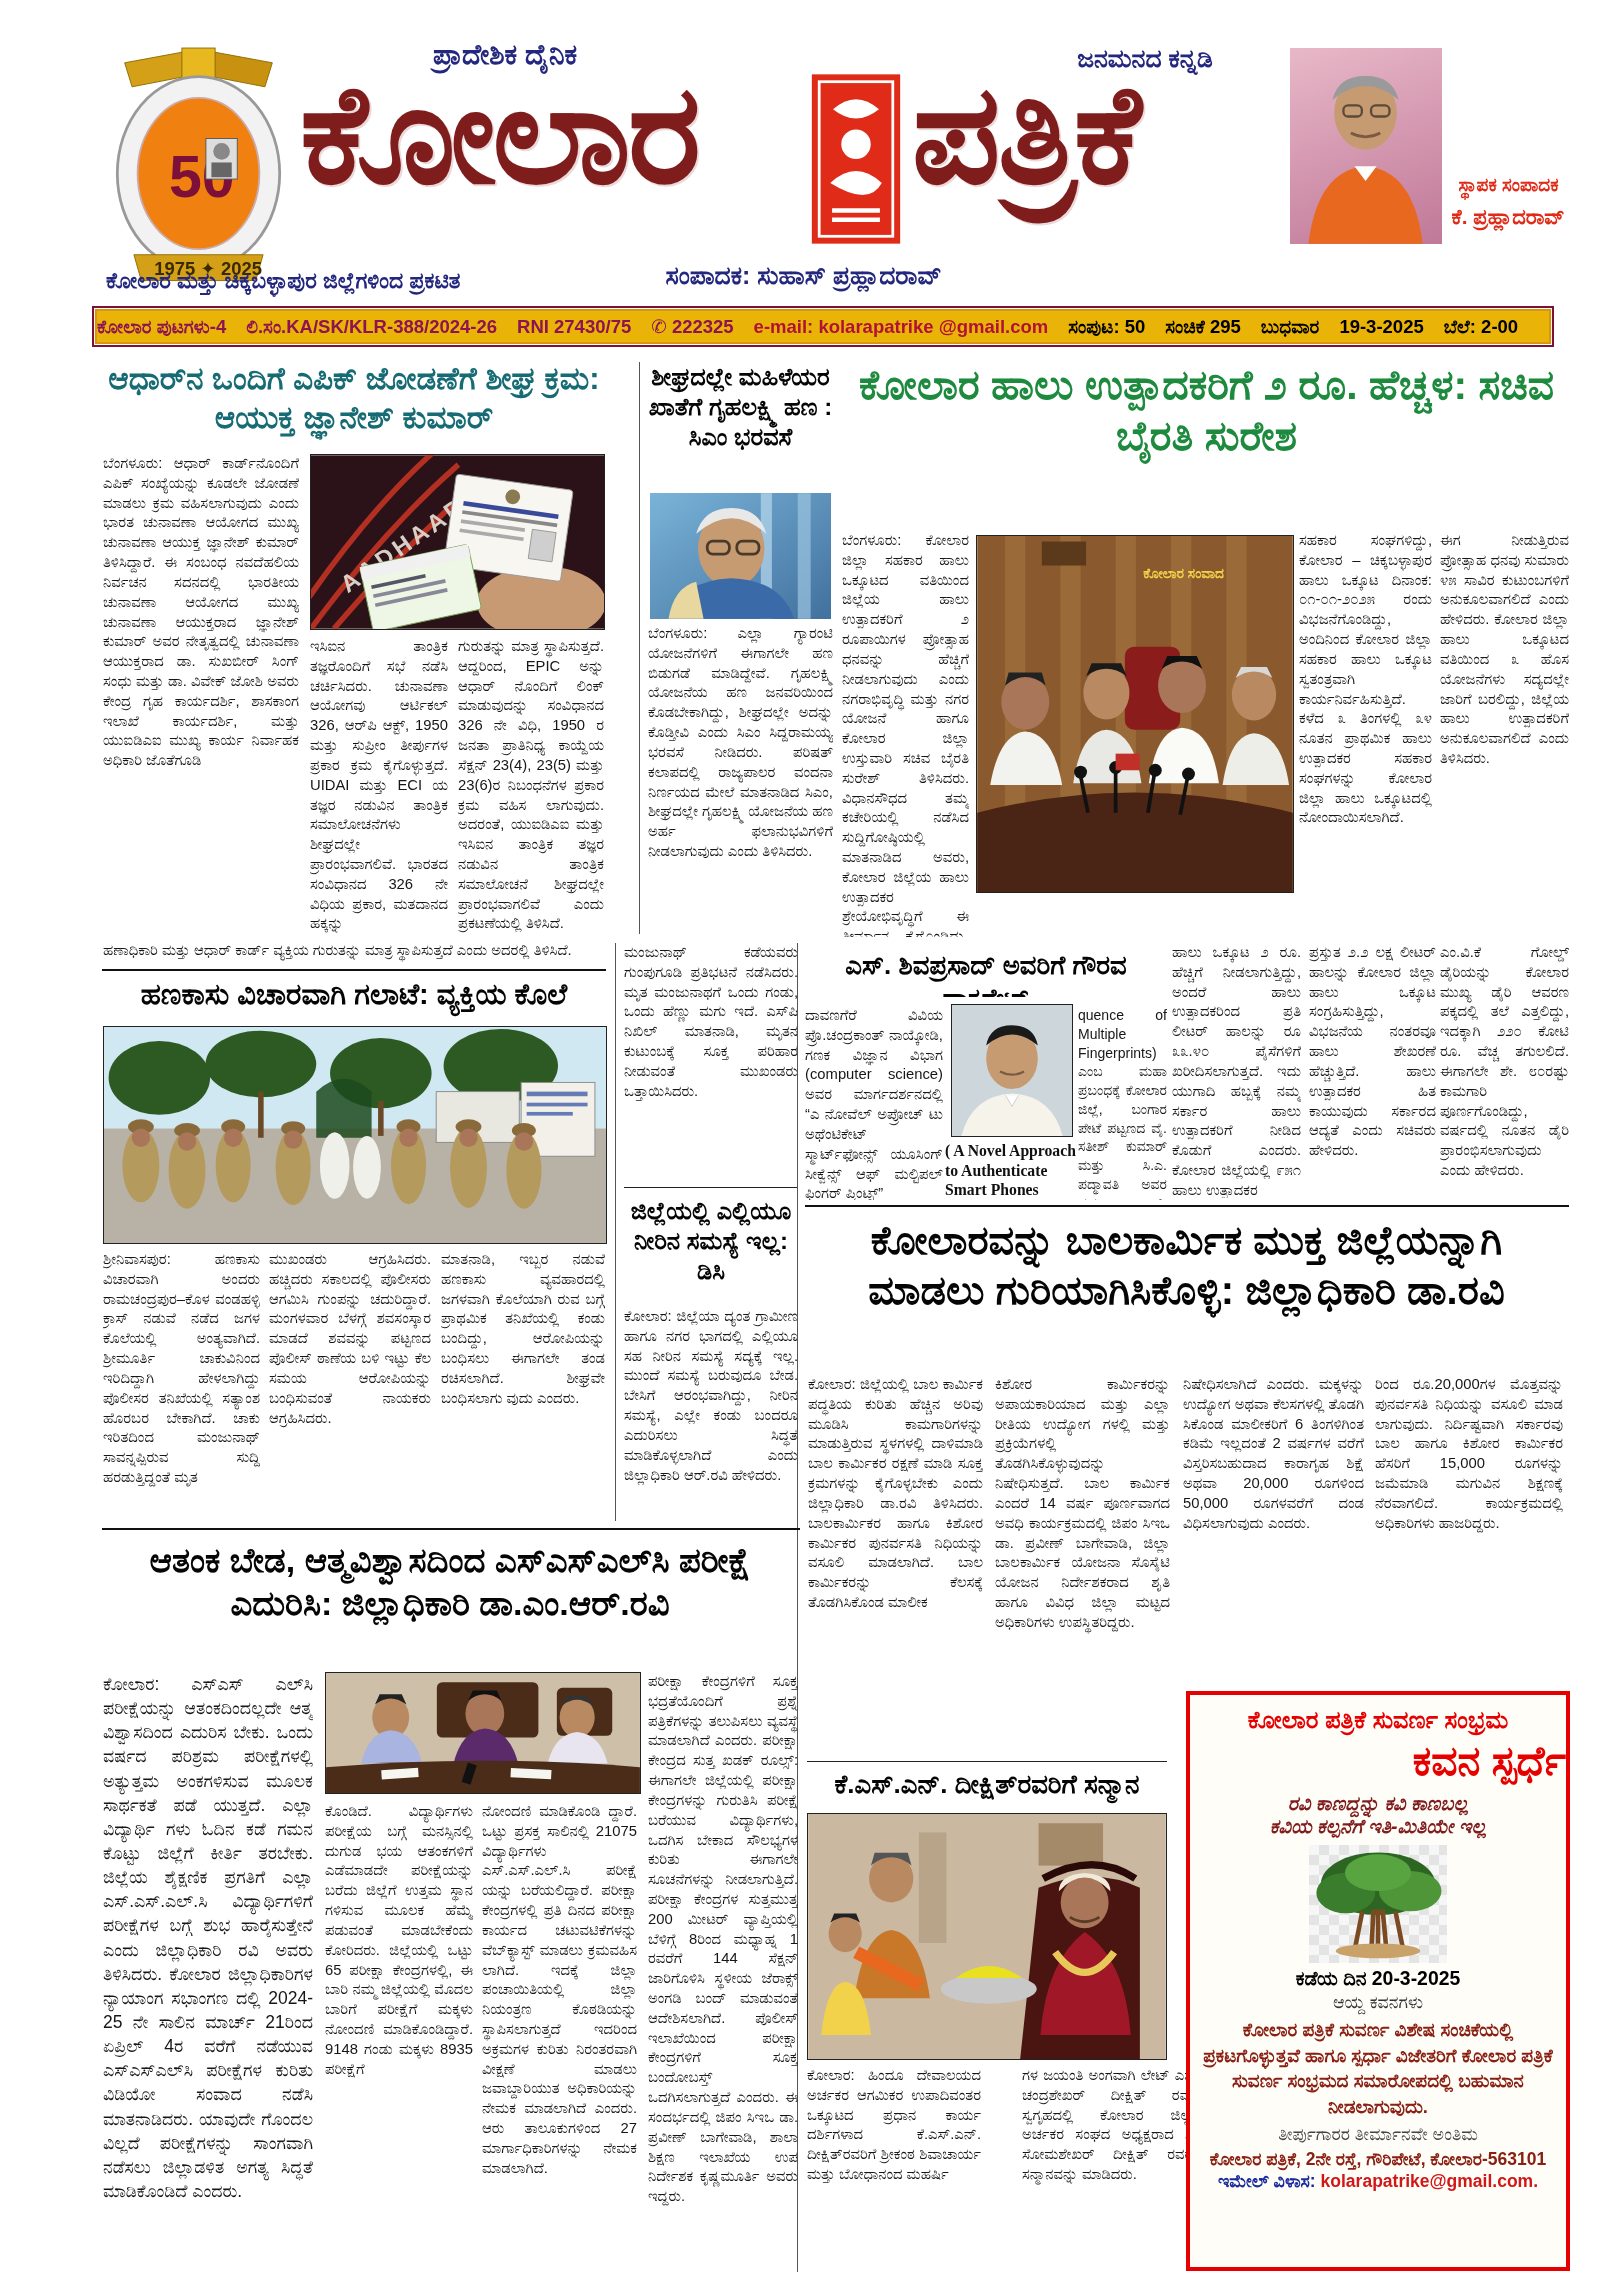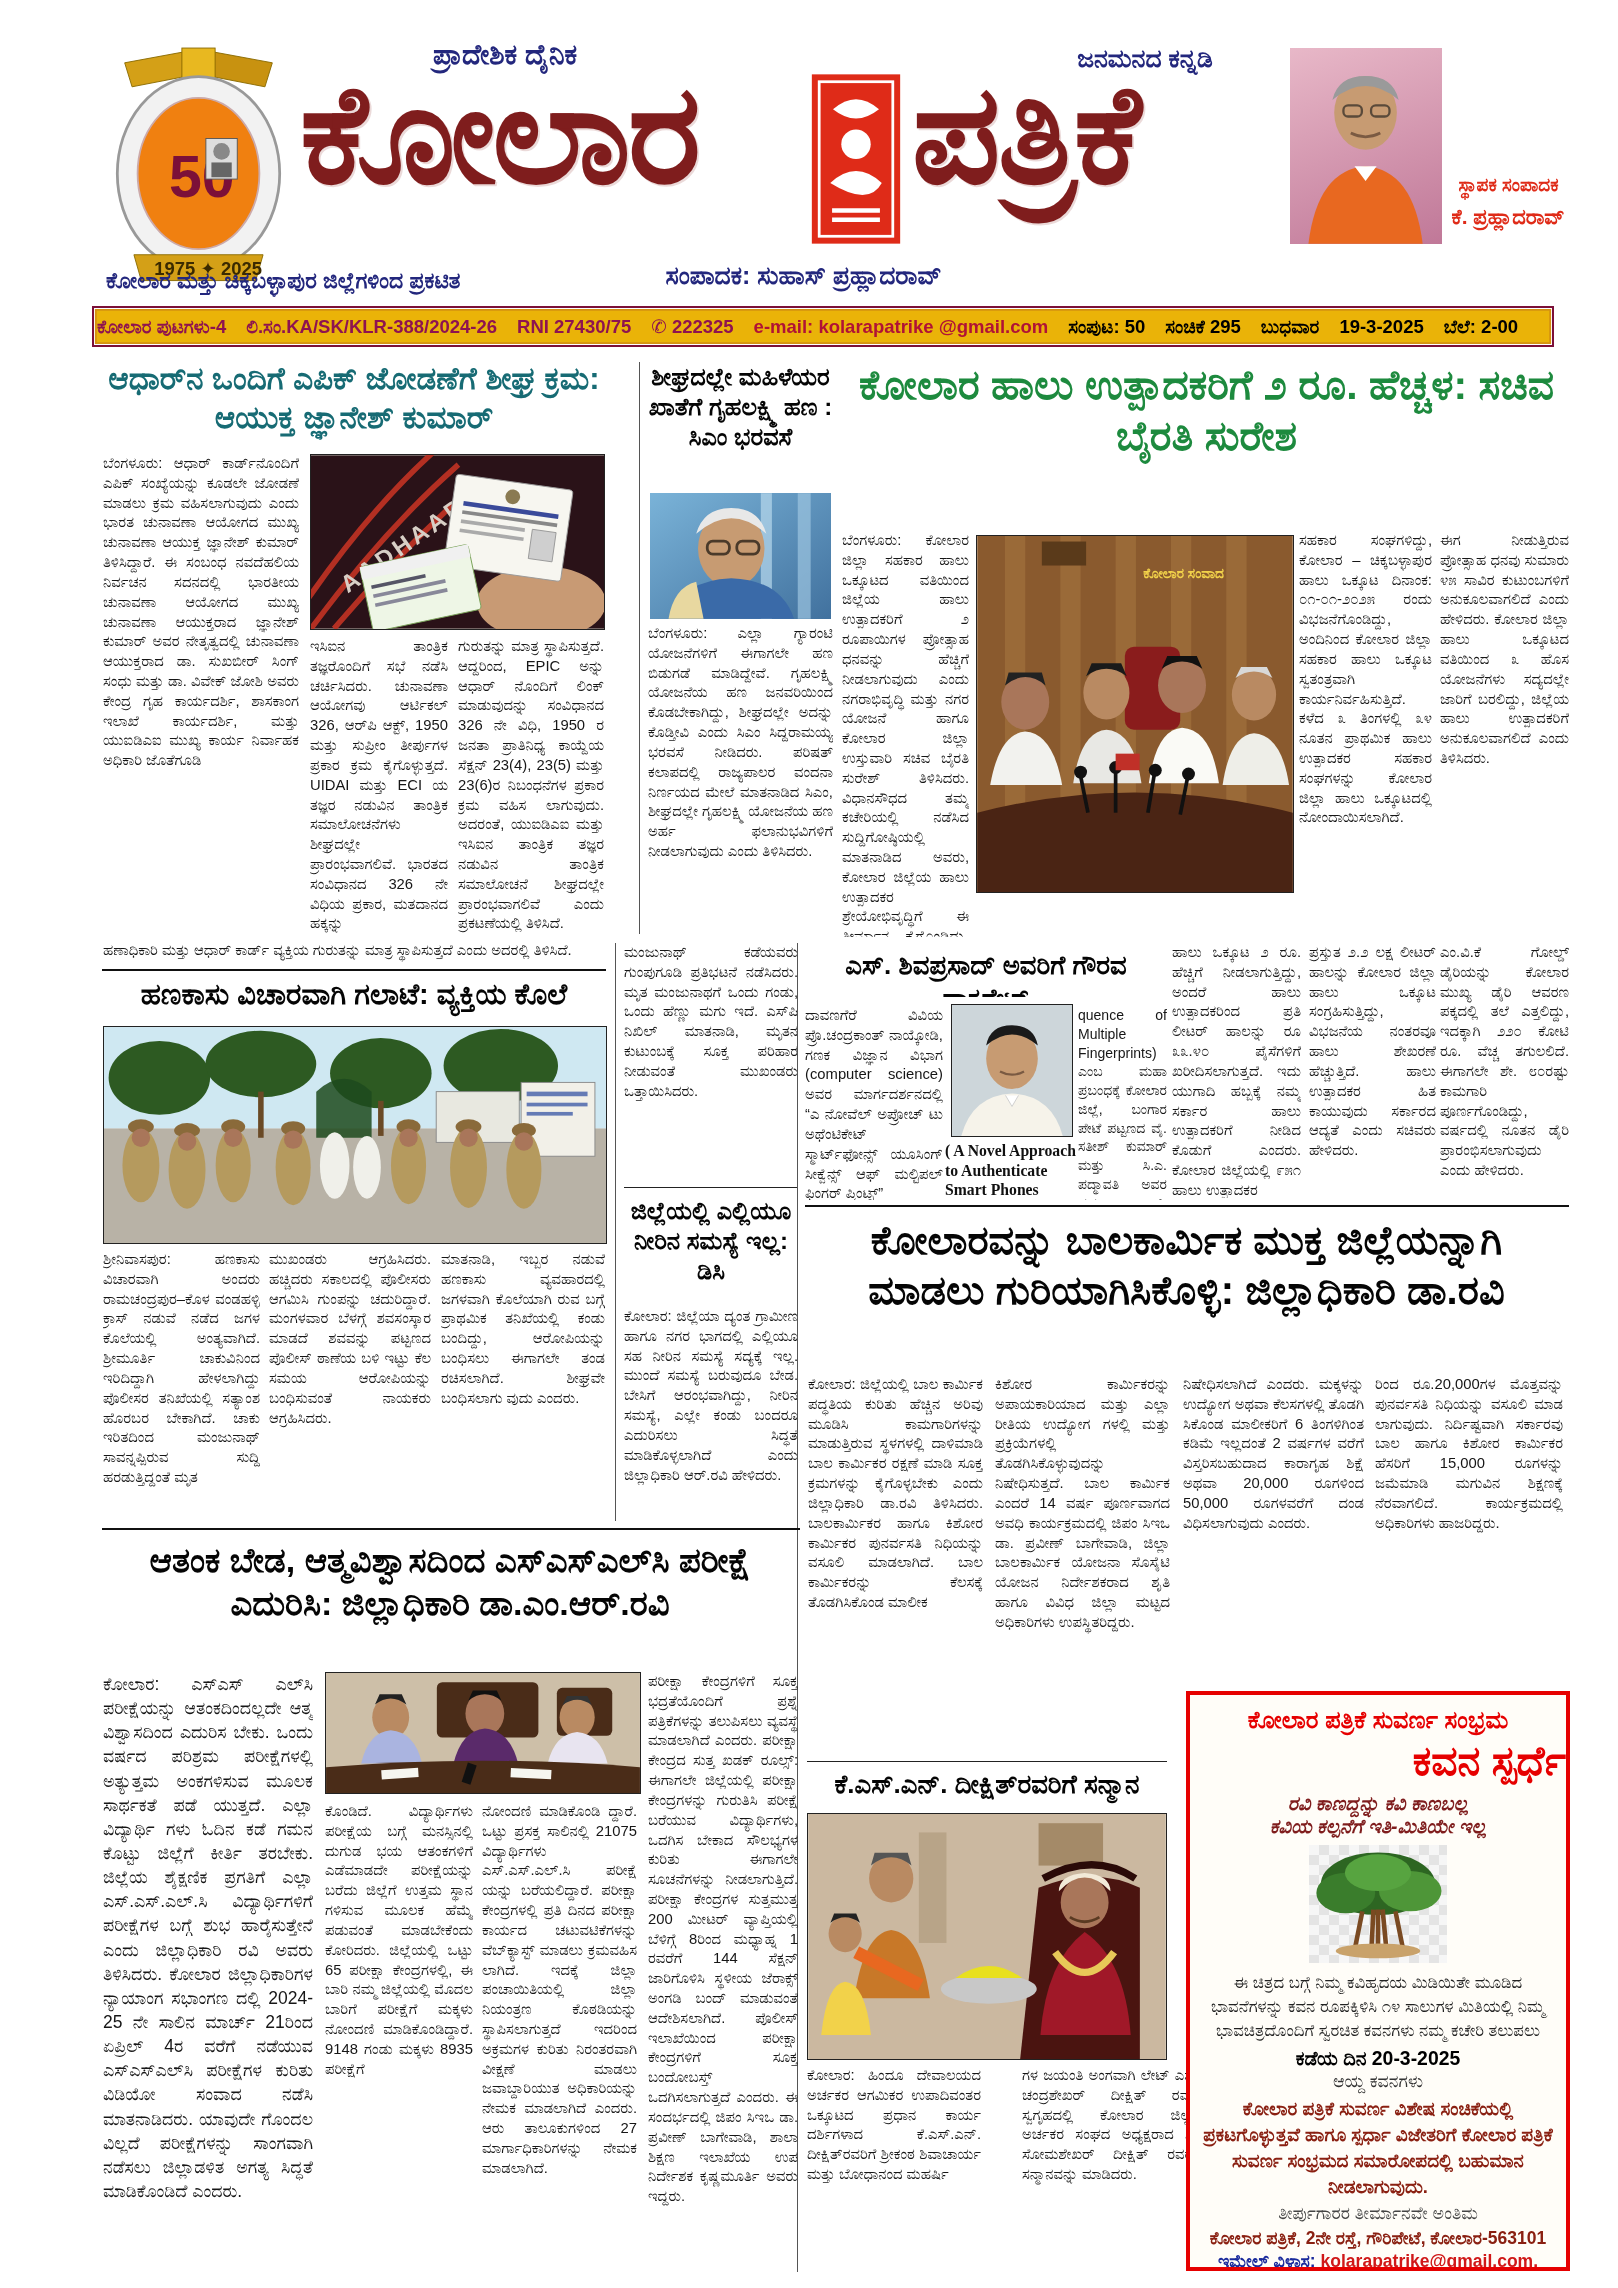--- a/index.html
+++ b/index.html
@@ -355,21 +355,20 @@
   <div style="margin:7.4px auto 0;width:138px;height:118px;background:repeating-conic-gradient(#e4e4e4 0% 25%, #f6f6f6 0% 50%) 0 0/20px 20px;">
     <svg viewBox="0 0 150 128" width="138" height="118">
       <ellipse cx="75" cy="42" rx="62" ry="34" fill="#2d6622"></ellipse>
       <ellipse cx="40" cy="52" rx="32" ry="22" fill="#3a7d2c"></ellipse>
       <ellipse cx="110" cy="50" rx="34" ry="22" fill="#4e9638"></ellipse>
       <ellipse cx="75" cy="30" rx="36" ry="20" fill="#57a440"></ellipse>
       <path d="M70 70 L68 112 M80 70 L84 112 M58 72 L50 112 M94 72 L102 112 M75 70 L75 112" stroke="#7a4a22" stroke-width="5"></path>
       <ellipse cx="75" cy="115" rx="46" ry="8" fill="#c9a26a"></ellipse>
     </svg>
   </div>
-  <div style="margin:7.4px 14.8px 0;font-size:16.6px;line-height:1.45;color:#222;">ಈ ಚಿತ್ರದ ಬಗ್ಗೆ ನಿಮ್ಮ ಕವಿಹೃದಯ ಮಿಡಿಯಿತೇ ಮೂಡಿದ ಭಾವನೆಗಳನ್ನು ಕವನ ರೂಪಕ್ಕಿಳಿಸಿ ೧೪ ಸಾಲುಗಳ ಮಿತಿಯಲ್ಲಿ ನಿಮ್ಮ ಭಾವಚಿತ್ರದೊಂದಿಗೆ ಸ್ವರಚಿತ ಕವನಗಳು ನಮ್ಮ ಕಚೇರಿ ತಲುಪಲು</div>
   <div style="margin-top:3.7px;font-size:19.4px;font-weight:bold;color:#000;">ಕಡೆಯ ದಿನ 20-3-2025</div>
   <div style="margin-top:1.8px;font-size:17.5px;color:#333;">ಆಯ್ದ ಕವನಗಳು</div>
   <div class="pmaroon" style="margin:3.7px 11px 0;font-size:18.5px;line-height:1.4;">ಕೋಲಾರ ಪತ್ರಿಕೆ ಸುವರ್ಣ ವಿಶೇಷ ಸಂಚಿಕೆಯಲ್ಲಿ ಪ್ರಕಟಗೊಳ್ಳುತ್ತವೆ ಹಾಗೂ ಸ್ಪರ್ಧಾ ವಿಜೇತರಿಗೆ ಕೋಲಾರ ಪತ್ರಿಕೆ ಸುವರ್ಣ ಸಂಭ್ರಮದ ಸಮಾರೋಪದಲ್ಲಿ ಬಹುಮಾನ ನೀಡಲಾಗುವುದು.</div>
   <div style="margin-top:3.7px;font-size:17.5px;color:#444;">ತೀರ್ಪುಗಾರರ ತೀರ್ಮಾನವೇ ಅಂತಿಮ</div>
   <div class="pmaroon" style="margin-top:3.7px;font-size:17.5px;">ಕೋಲಾರ ಪತ್ರಿಕೆ, 2ನೇ ರಸ್ತೆ, ಗೌರಿಪೇಟೆ, ಕೋಲಾರ-563101</div>
   <div style="margin-top:1.8px;font-size:17.5px;">
     <span style="color:#1a2a9c;font-weight:bold;">ಇಮೇಲ್ ವಿಳಾಸ:</span>
     <span style="color:#d01818;font-weight:bold;">kolarapatrike@gmail.com.</span>
   </div>
 </div>

